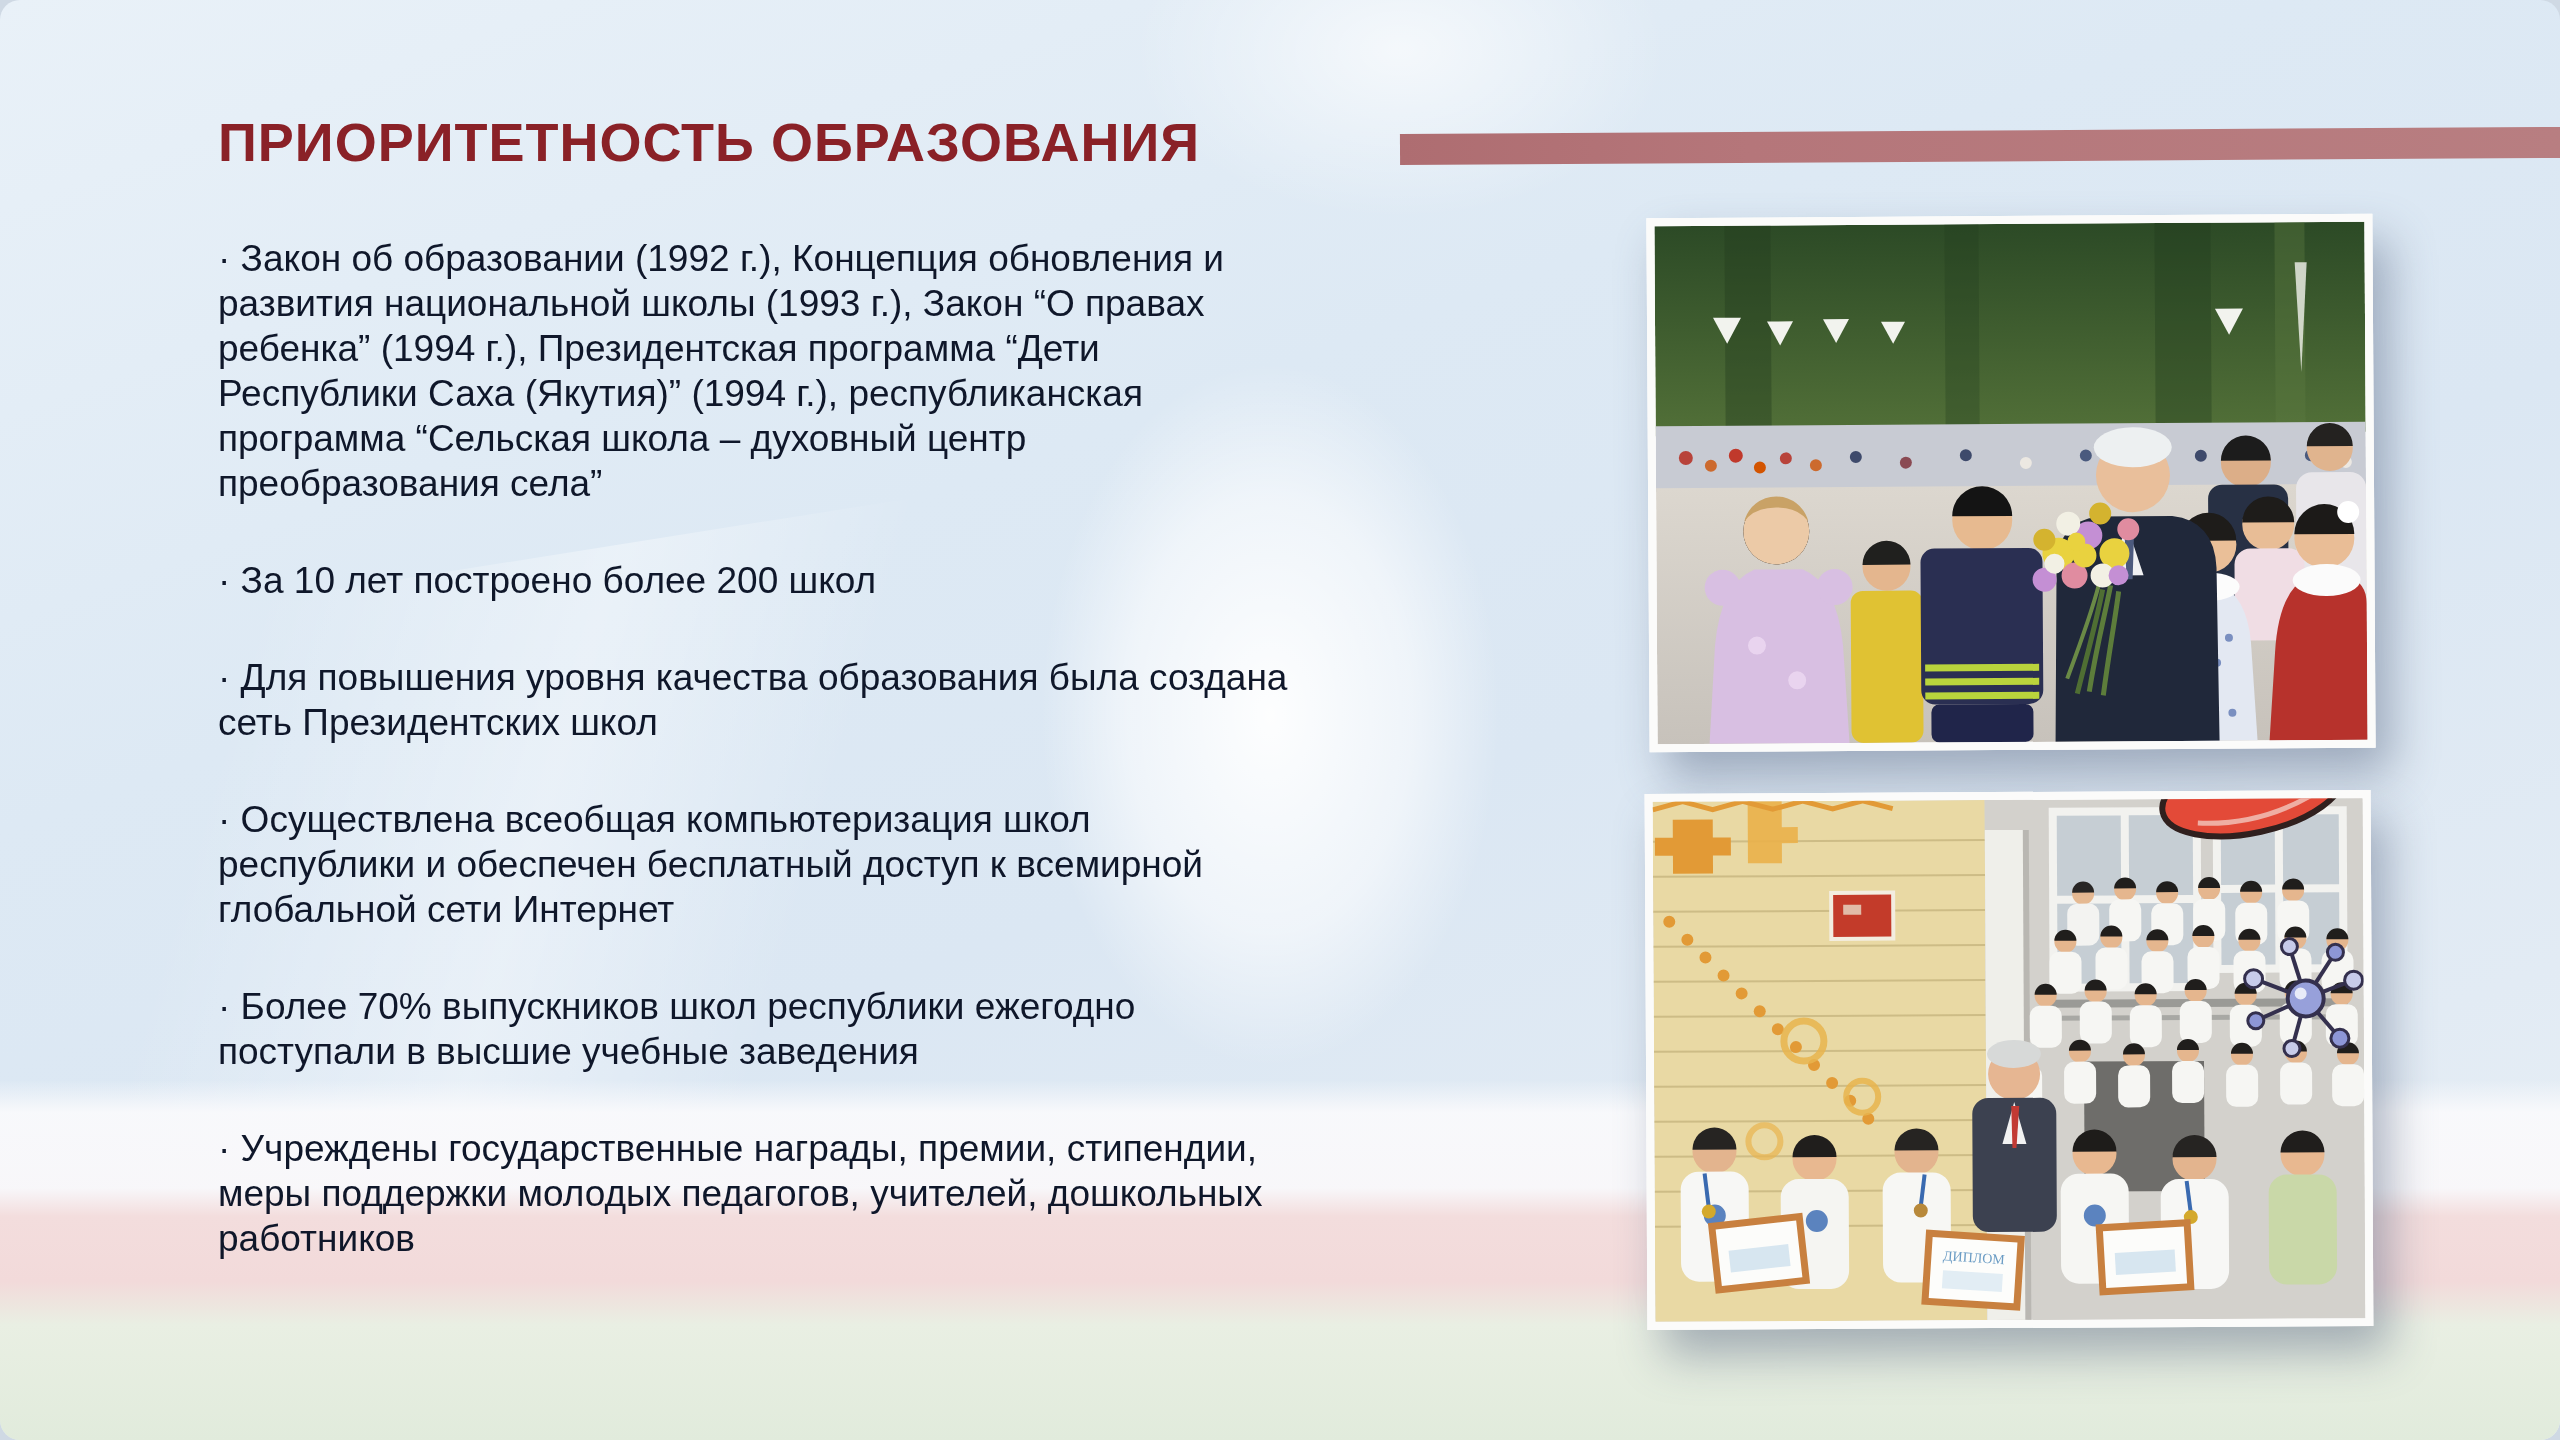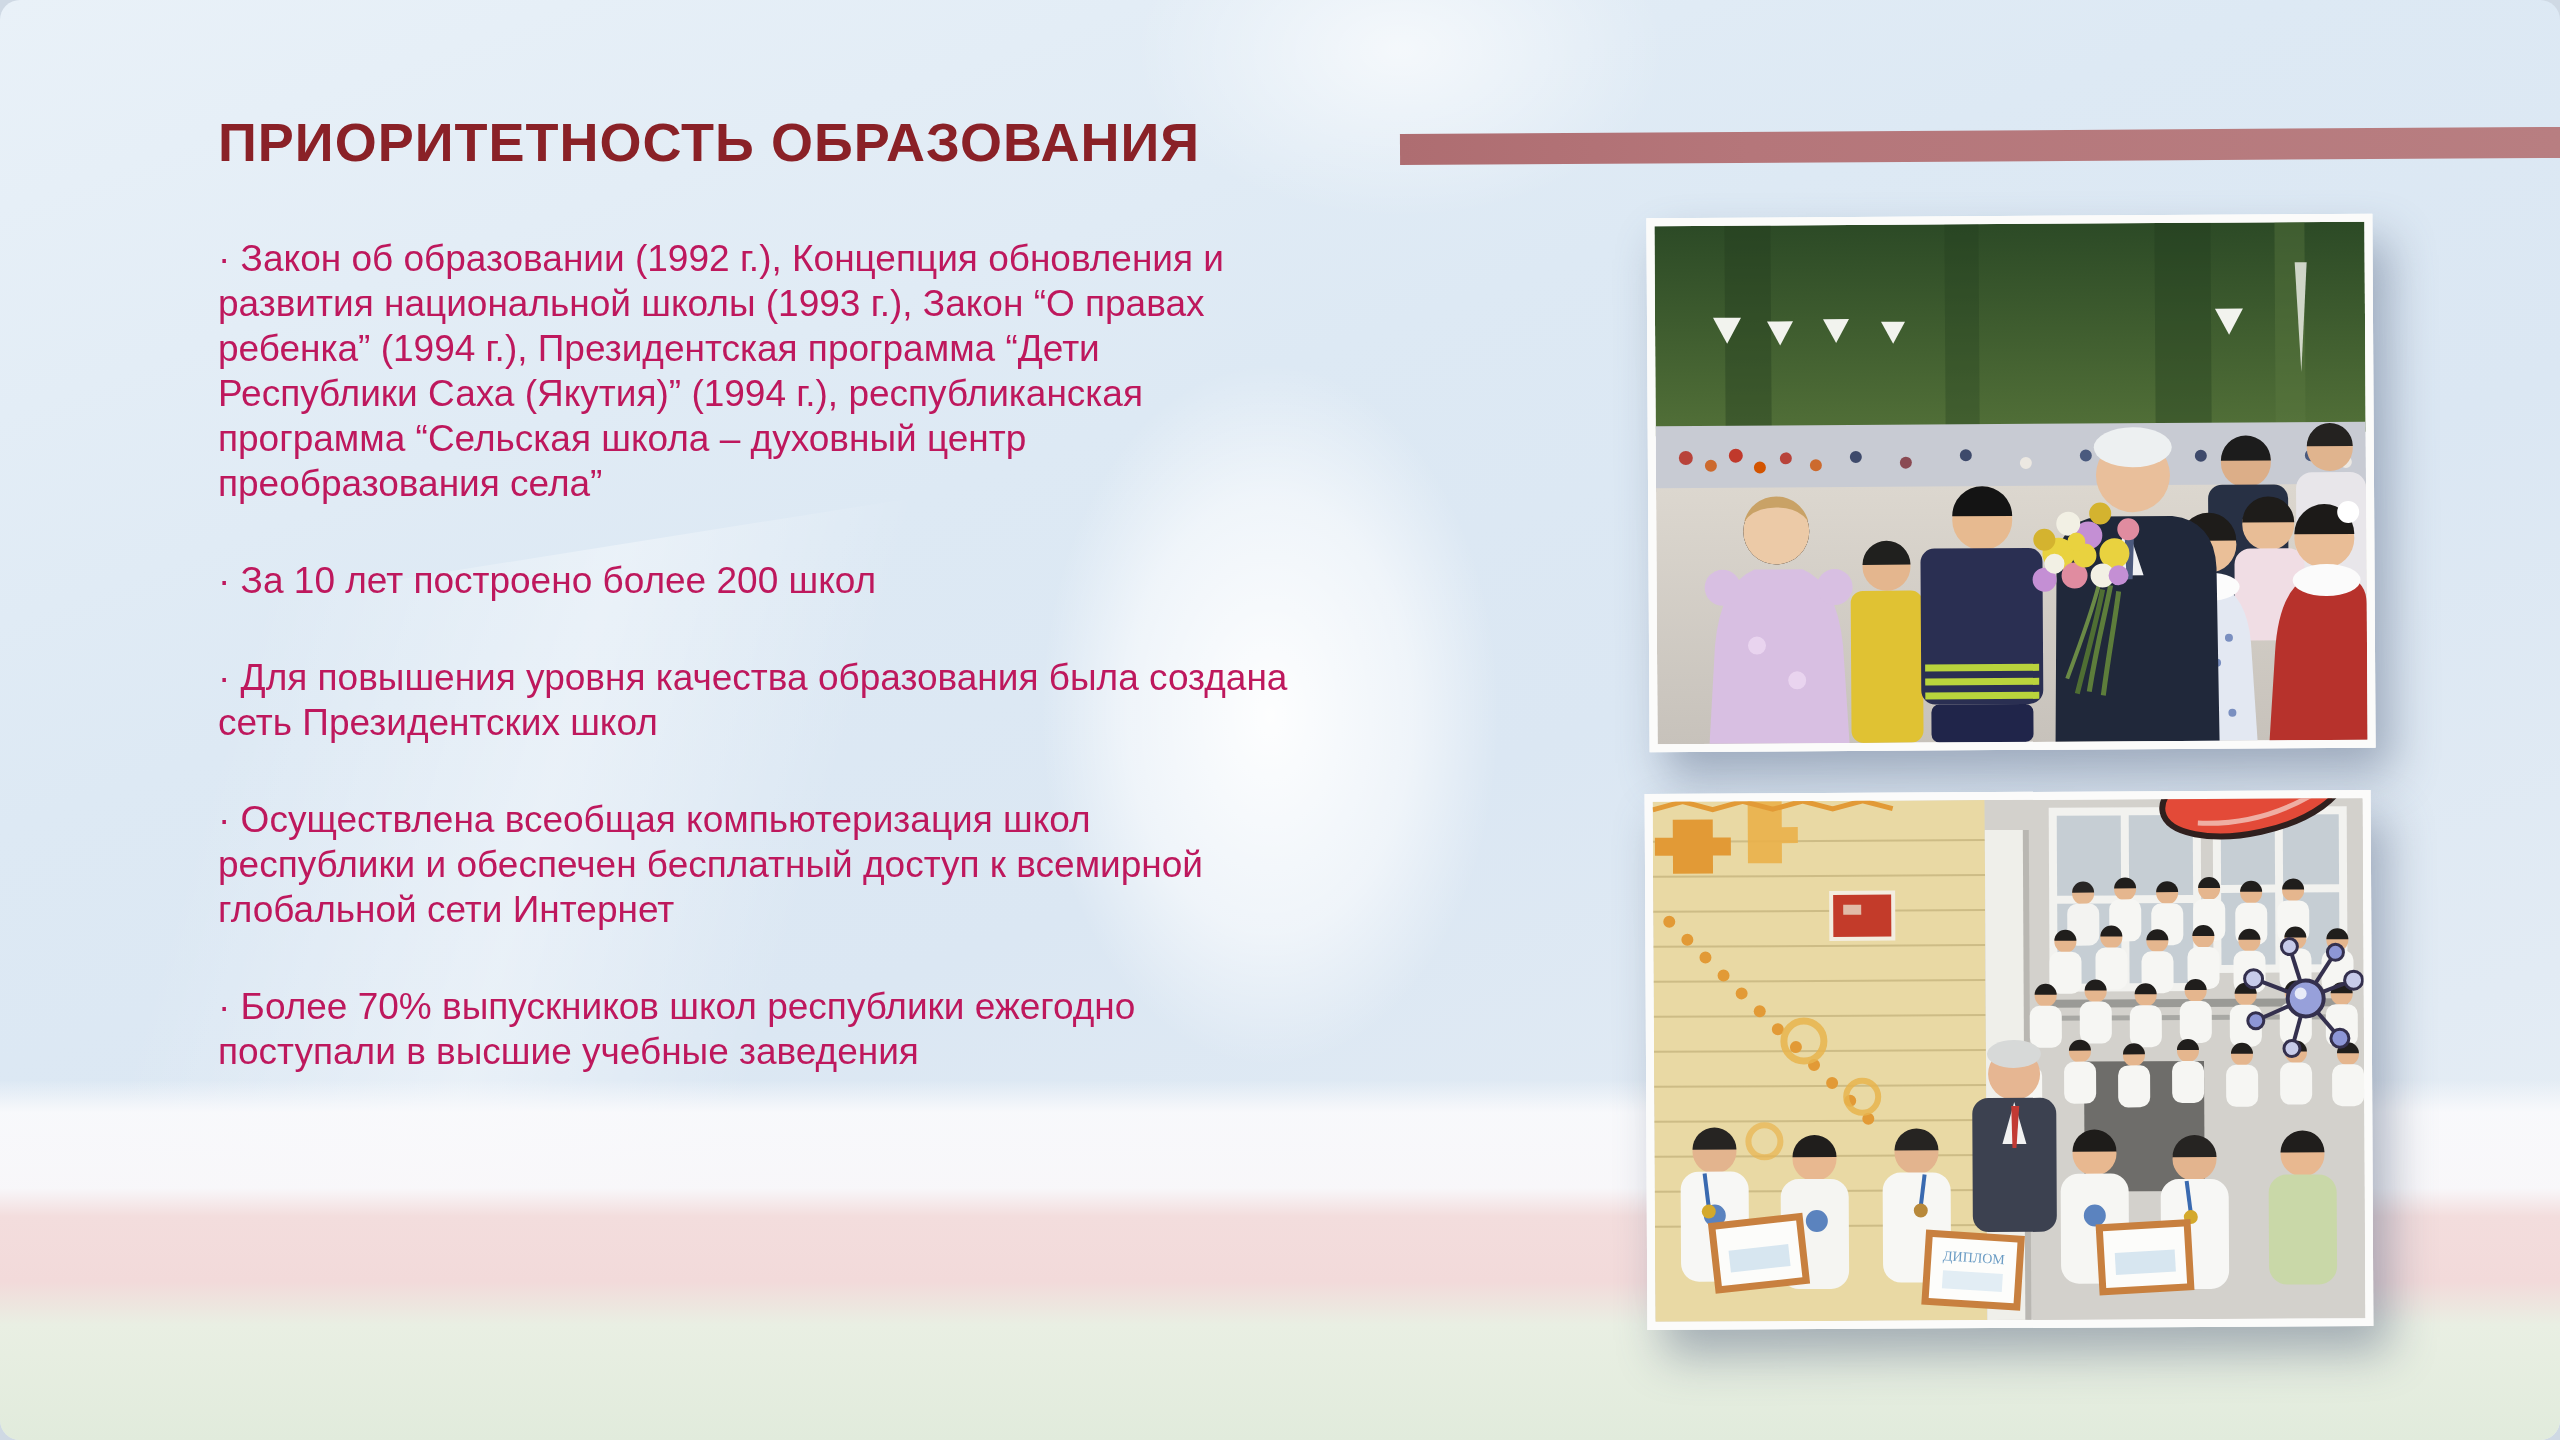--- a/index.html
+++ b/index.html
@@ -28,21 +28,21 @@
       #e1ebdc 100%);}
   .title{
     position:absolute;left:218px;top:110px;z-index:5;margin:0;
     font-size:54px;line-height:1.2;font-weight:bold;letter-spacing:1px;color:#8a2127;}
   .accent-bar{
     position:absolute;left:1400px;top:134px;width:1165px;height:31px;z-index:4;
     background:linear-gradient(90deg,#ae6d71 0%,#b5767a 30%,#b87e81 100%);
     transform:rotate(-.35deg);transform-origin:left center;}
   .bullets{position:absolute;left:218px;top:236px;width:1340px;z-index:5;}
   .bullet{
-    margin:0 0 52px 0;font-size:37px;line-height:45px;color:#be185d;
+    margin:0 0 52px 0;font-size:37px;line-height:45px;color:#0f172a;
     white-space:pre-line;}
   .photo{
     position:absolute;z-index:6;background:#fff;border:8px solid #fbfbfa;
     box-shadow:16px 26px 46px rgba(88,102,130,.48);}
   .photo-top{left:1648px;top:216px;width:710px;height:518px;transform:rotate(-.35deg);}
   .photo-bottom{left:1646px;top:792px;width:710px;height:520px;transform:rotate(-.3deg);}
   .photo svg{display:block;width:100%;height:100%;}
 </style>
 </head>
 <body>
@@ -65,20 +65,23 @@
 программа “Сельская школа – духовный центр
 преобразования села”</p>
     <p class="bullet">· За 10 лет построено более 200 школ</p>
     <p class="bullet">· Для повышения уровня качества образования была создана
 сеть Президентских школ</p>
     <p class="bullet">· Осуществлена всеобщая компьютеризация школ
 республики и обеспечен бесплатный доступ к всемирной
 глобальной сети Интернет</p>
     <p class="bullet">· Более 70% выпускников школ республики ежегодно
 поступали в высшие учебные заведения</p>
+    <p class="bullet">· Учреждены государственные награды, премии, стипендии,
+меры поддержки молодых педагогов, учителей, дошкольных
+работников</p>
   </div>
 
   <figure class="photo photo-top" style="margin:0">
     <svg viewBox="0 0 710 518" preserveAspectRatio="none">
       <defs>
         <linearGradient id="gTrees" x1="0" y1="0" x2="0" y2="1">
           <stop offset="0" stop-color="#2c4a26"></stop>
             <stop offset="1" stop-color="#527038"></stop>
         </linearGradient>
         <linearGradient id="gGround" x1="0" y1="0" x2="0" y2="1">

